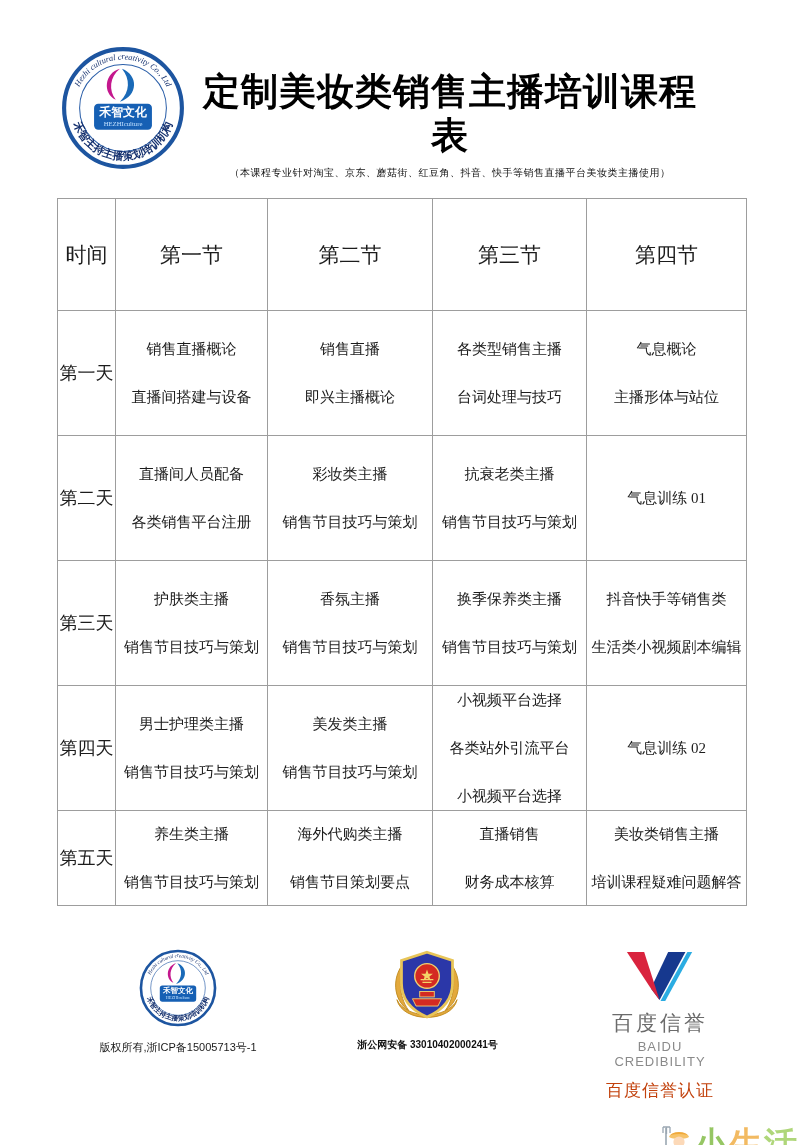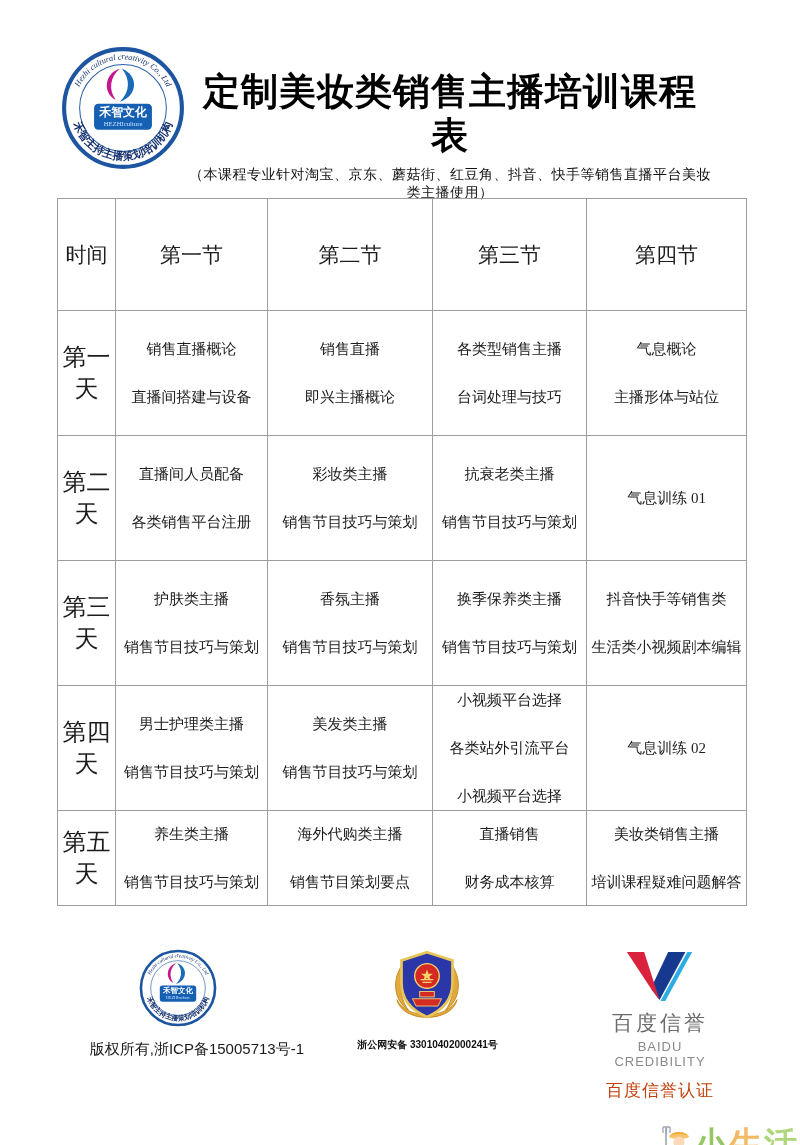--- a/index.html
+++ b/index.html
@@ -6,43 +6,43 @@
   .page{
     position:relative;width:800px;height:1145px;background:#ffffff;
     margin:0 auto;overflow:hidden;
     font-family:"Liberation Serif","DejaVu Serif",serif;color:#1c1c1c;
   }
   
   .logo-large{position:absolute;left:61px;top:46px;width:124px;height:124px;}
   .logo-small{position:absolute;left:139px;top:949px;width:78px;height:78px;}
   .title-block{position:absolute;left:188px;top:70px;width:524px;text-align:center;}
   .doc-title{font-size:37px;font-weight:700;letter-spacing:1px;line-height:1.2;color:#000;}
-  .doc-subtitle{margin-top:7px;font-size:14px;color:#121212;letter-spacing:0.5px;}
+  .doc-subtitle{margin-top:7px;font-size:10px;color:#121212;letter-spacing:0.5px;}
   
   table.course{
     position:absolute;left:57px;top:198px;width:689px;height:707px;
     border-collapse:collapse;table-layout:fixed;
   }
   table.course th,table.course td{
     border:1px solid #9d9d9d;text-align:center;vertical-align:middle;padding:0;
     font-weight:400;
     margin-left:41px;
   }
   table.course thead tr{height:112px;}
   table.course tbody tr{height:125px;}
   table.course tbody tr:last-child{height:95px;}
   table.course th{font-size:21px;}
-  td.time-cell{font-size:24px;}
+  td.time-cell{font-size:18px;}
   .lines{display:flex;flex-direction:column;align-items:center;gap:30px;}
   .lines-1{gap:0;}
   .lines-3{}
   .cell-line{font-size:15px;line-height:1.2;white-space:nowrap;}
   
   .footer-text{position:absolute;font-family:"Liberation Sans","DejaVu Sans",sans-serif;}
-  .copyright{left:84px;top:1040px;width:220px;text-align:right;font-size:15px;color:#1a1a1a;}
+  .copyright{left:68px;top:1040px;width:220px;text-align:center;font-size:11px;color:#1a1a1a;}
   .police-badge{position:absolute;left:386px;top:946px;width:82px;height:80px;}
   .police-filing{left:320px;top:1038px;width:215px;text-align:center;font-size:10px;font-weight:700;color:#111;}
   .baidu-block{position:absolute;left:595px;top:951px;width:130px;text-align:center;
     font-family:"Liberation Sans","DejaVu Sans",sans-serif;}
   .baidu-v{width:72px;height:52px;}
   .baidu-name{font-size:21px;letter-spacing:3px;color:#6b6b6b;margin-top:2px;}
   .baidu-en{font-size:13px;letter-spacing:1px;color:#8a8a8a;margin-top:2px;}
   .baidu-cert{font-size:17px;letter-spacing:1px;color:#c2410c;margin-top:10px;}
   
   .watermark{position:absolute;left:660px;top:1078px;width:140px;height:62px;margin-top:42px;}

